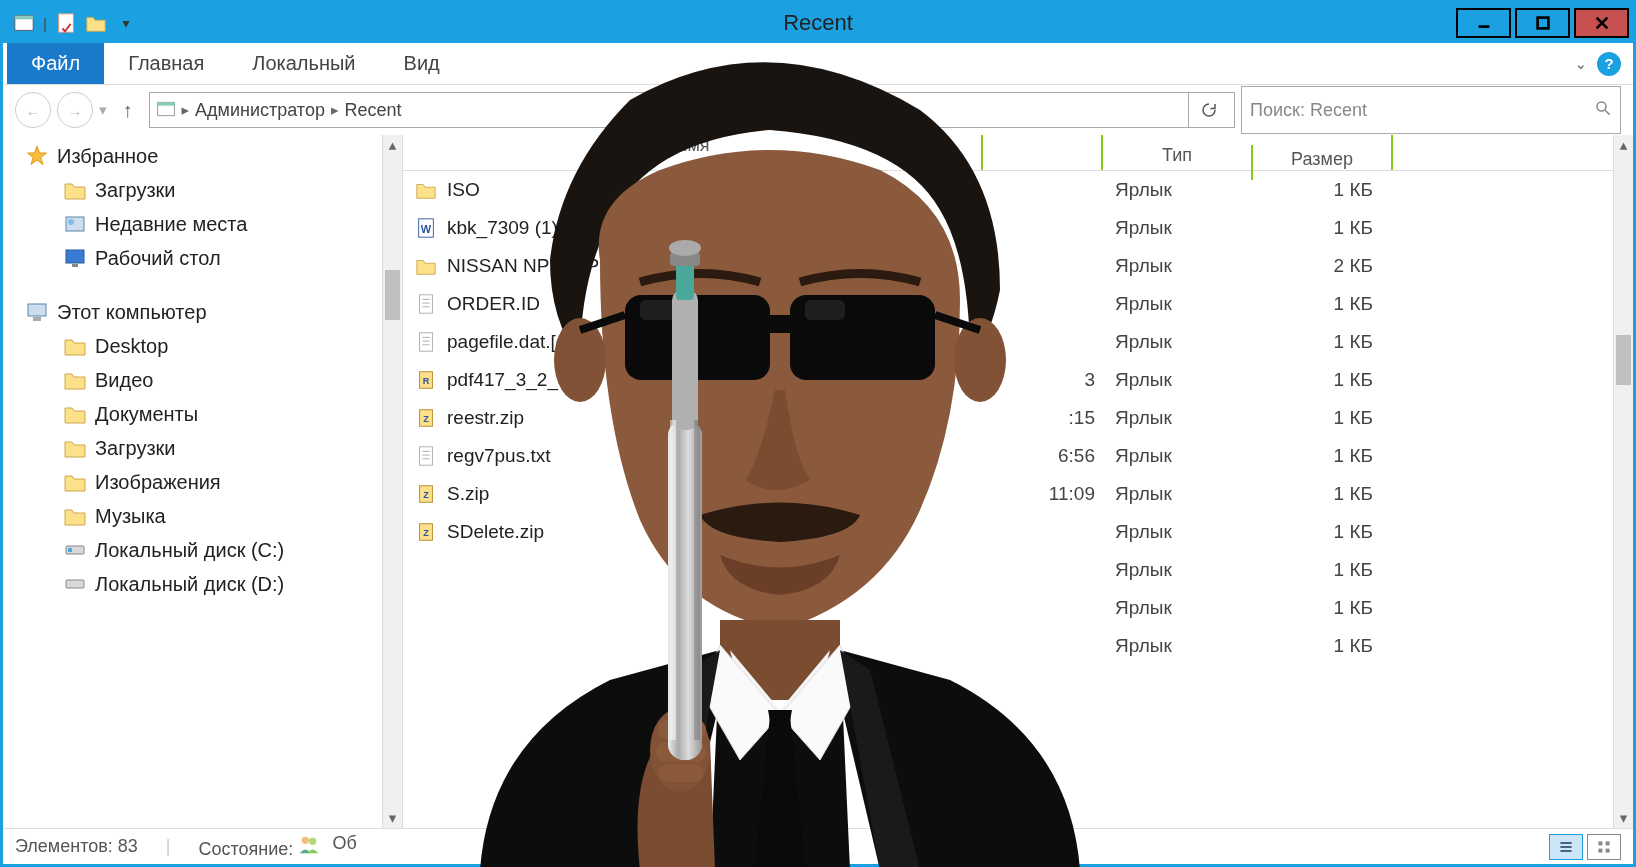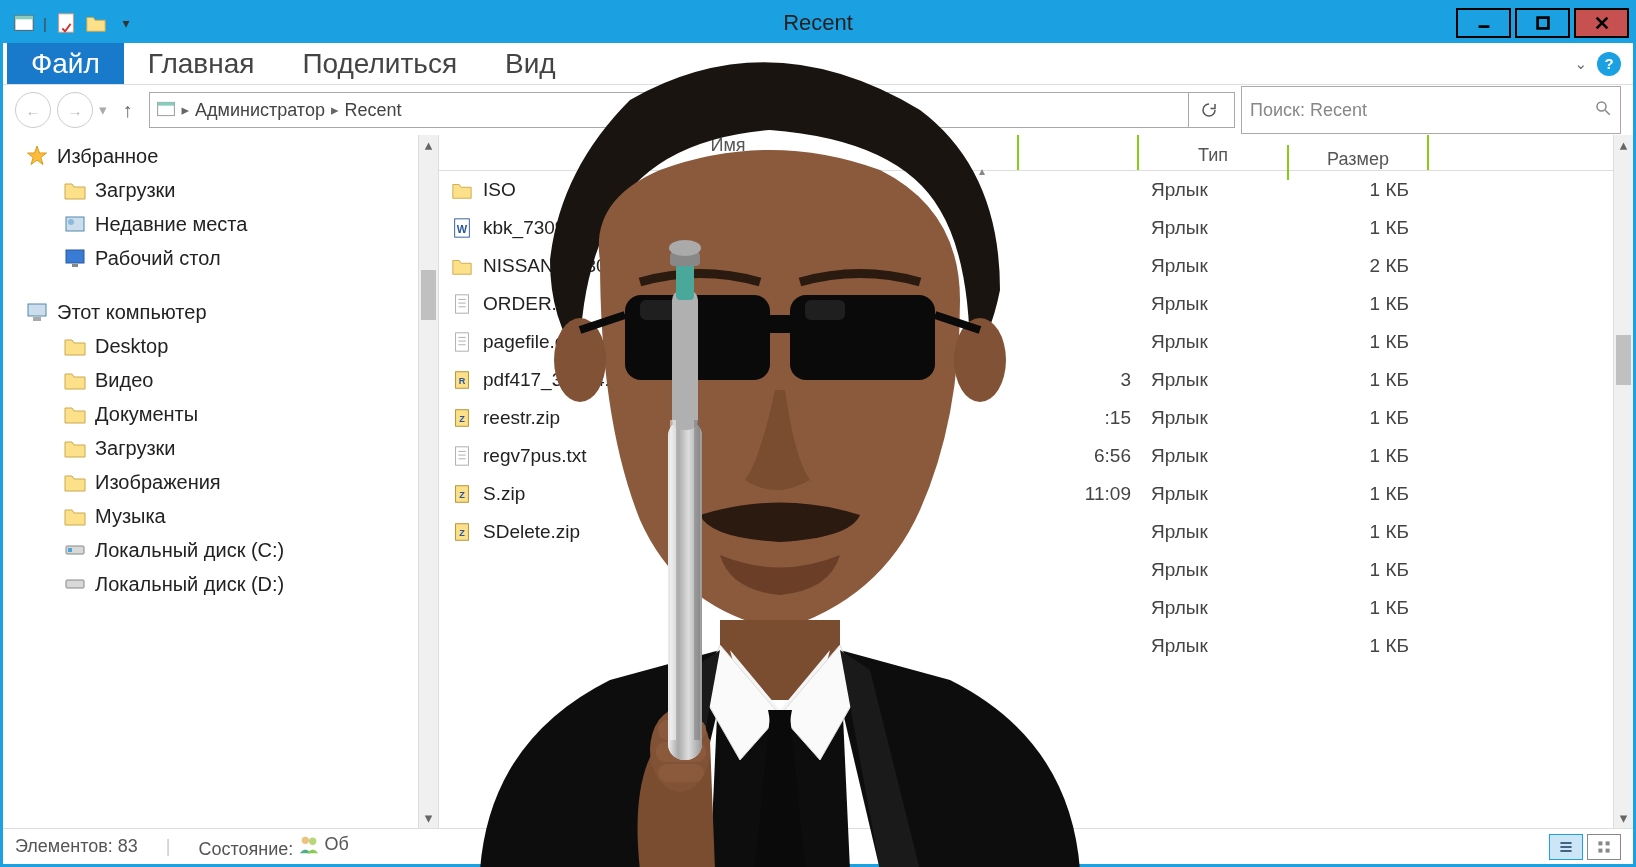--- a/index.html
+++ b/index.html
@@ -70,21 +70,21 @@
     display: flex;
     align-items: stretch;
     border-bottom: 1px solid #ddd;
     padding-left: 4px;
     position: relative;
   }
   .ribbon-tab {
     padding: 0 24px;
     display: flex;
     align-items: center;
-    font-size: 28px;
+    font-size: 20px;
     color: #444;
     cursor: pointer;
   }
   .ribbon-tab.file {
     background: #1979ca;
     color: #fff;
   }
   .ribbon-right {
     margin-left: auto;
     display: flex;
@@ -164,21 +164,21 @@
     font-size: 18px;
   }
   .search-box .mag { margin-left: auto; }
   
   .panes {
     flex: 1;
     display: flex;
     overflow: hidden;
   }
   .sidebar {
-    width: 436px;
+    width: 400px;
     border-right: 1px solid #ddd;
     overflow-y: auto;
     padding-top: 4px;
     position: relative;
   }
   .sb-item {
     display: flex;
     align-items: center;
     gap: 8px;
     padding: 5px 10px 5px 40px;
@@ -351,21 +351,21 @@
         <svg viewBox="0 0 20 20">
             <path d="M4 4 L16 16 M16 4 L4 16" stroke="#000" stroke-width="3"></path>
           </svg>
       </div>
     </div>
   </div>
 
   <div class="ribbon">
     <div class="ribbon-tab file">Файл</div>
     <div class="ribbon-tab">Главная</div>
-    <div class="ribbon-tab">Поделиться</div>
+    <div class="ribbon-tab">Локальный</div>
     <div class="ribbon-tab">Вид</div>
     <div class="ribbon-right">
       <span style="color:#666;">⌄</span>
       <div class="help-icon">?</div>
     </div>
   </div>
 
   <div class="navbar">
     <div class="nav-btn">←</div>
     <div class="nav-btn">→</div>
@@ -715,21 +715,21 @@
   </div>
 
   <div class="statusbar">
     <span>
       <span>Элементов:</span>
       <span>83</span>
     </span>
     <span class="sep">|</span>
     <span>
       <span>Состояние:</span>
-      <span style="display:inline-flex;align-items:center;gap:4px;">
+      <span style="display:inline-flex;align-items:flex-start;gap:12px;">
         <svg viewBox="0 0 24 24" width="22" height="22">
             <circle cx="8" cy="8" r="4" fill="#f0c080"></circle>
             <circle cx="16" cy="9" r="4" fill="#b8d878"></circle>
             <path d="M2 22 q6 -8 12 0" fill="#5a8"></path>
             <path d="M10 22 q6 -8 12 0" fill="#8c5"></path>
           </svg>
         <span>Об</span>
       </span>
     </span>
     <div class="status-views">

